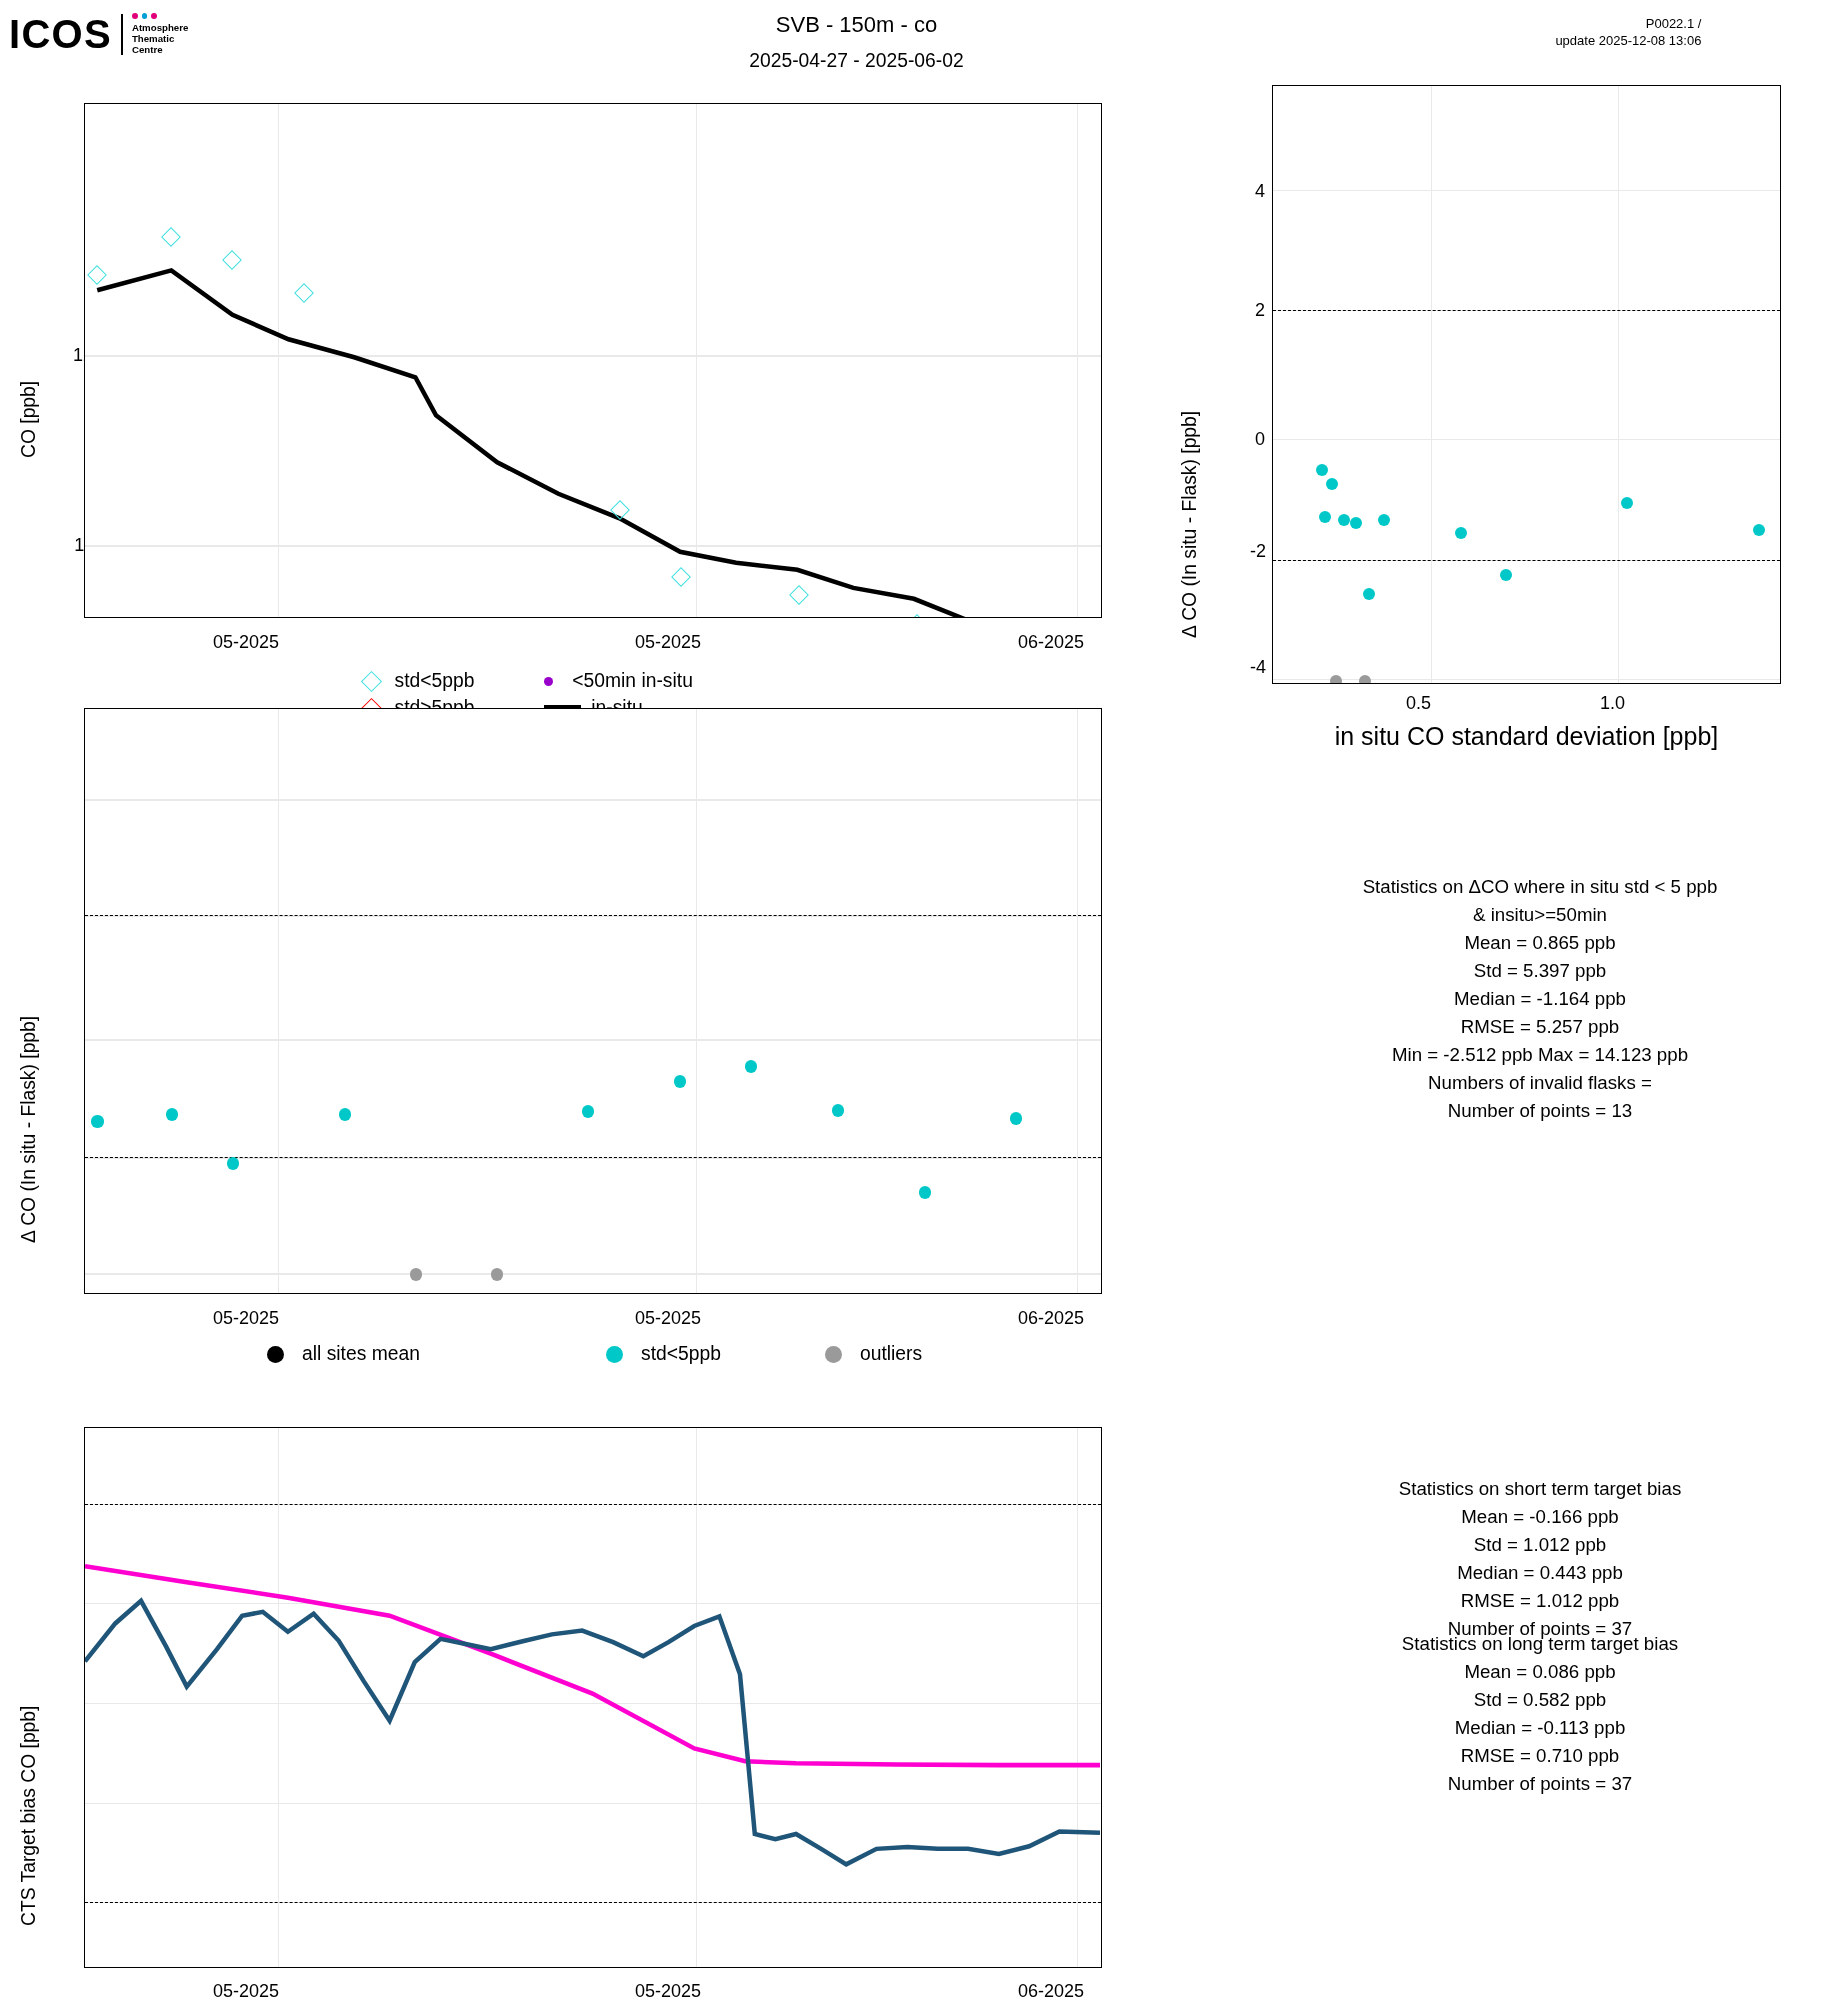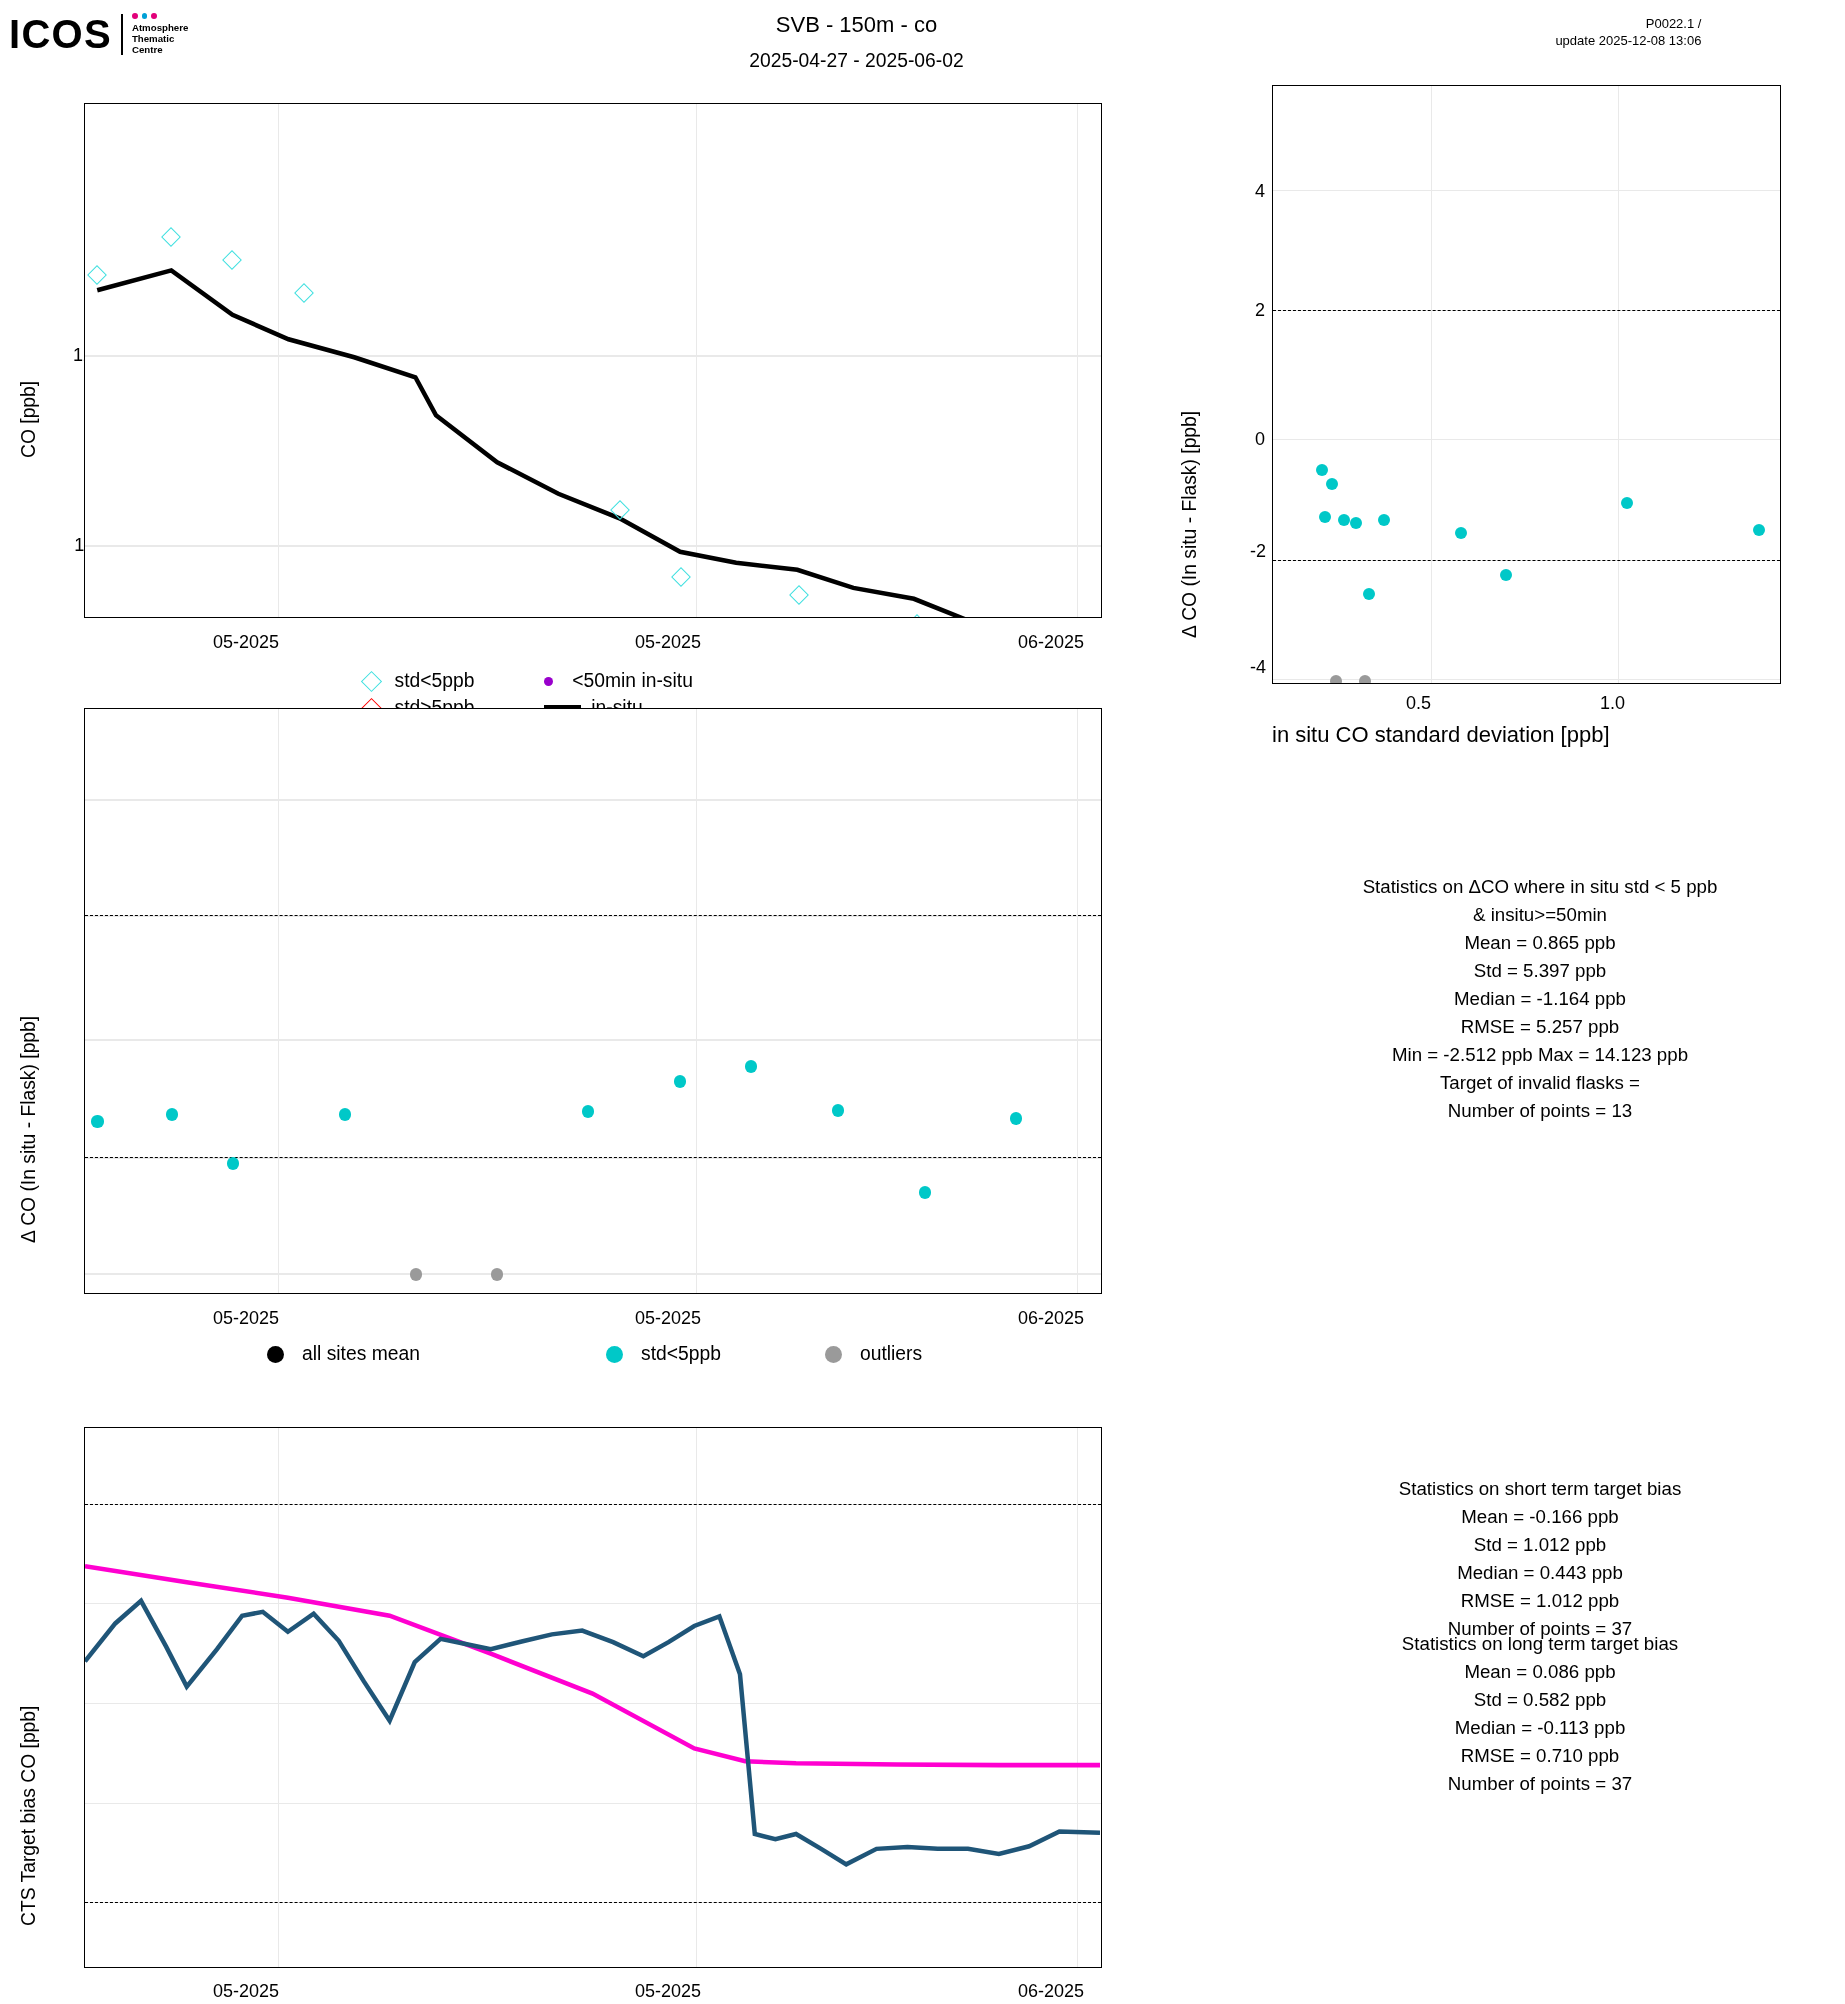--- a/index.html
+++ b/index.html
@@ -18,21 +18,21 @@
   .update{position:absolute;right:11.6px;top:15px;text-align:right;font-size:13px;line-height:17px;}
 
   
   .panel{position:absolute;}
   .frame{position:absolute;border:1.3px solid #000;background:#fff;box-sizing:border-box;overflow:hidden;}
   .gridline{position:absolute;background:#e9e9e9;}
   .gridline.v{width:1.3px;top:0;bottom:0;}
   .gridline.h{height:1.3px;left:0;right:0;}
   .dashline{position:absolute;left:0;right:0;height:0;border-top:1.9px dashed #000;}
   .ylab{position:absolute;transform-origin:0 0;transform:rotate(-90deg);font-size:19.3px;white-space:nowrap;}
-  .xlab{position:absolute;font-size:22px;white-space:nowrap;text-align:left;}
+  .xlab{position:absolute;font-size:25px;white-space:nowrap;text-align:center;}
   .tick{position:absolute;font-size:18px;white-space:nowrap;}
   .ytick{text-align:right;}
 
   .dot{position:absolute;border-radius:50%;}
   .diamond{position:absolute;width:14px;height:14px;border:1.9px solid #3fe0e0;transform:rotate(45deg);box-sizing:border-box;}
 
   .stats{position:absolute;text-align:center;font-size:18.7px;line-height:28px;width:580px;}
   .legend-row{position:absolute;display:flex;align-items:center;font-size:19.3px;}
   svg{display:block;}
 </style>
@@ -245,21 +245,21 @@
   </div>
 
   <div class="stats" style="left:1250px;top:873px;">
     <div>Statistics on ΔCO where in situ std &lt; 5 ppb</div>
     <div>&amp; insitu&gt;=50min</div>
     <div>Mean =  0.865 ppb</div>
     <div>Std =  5.397 ppb</div>
     <div>Median =  -1.164 ppb</div>
     <div>RMSE =  5.257 ppb</div>
     <div>Min =  -2.512 ppb Max =  14.123 ppb</div>
-    <div>Target of invalid flasks =</div>
+    <div>Numbers of invalid flasks =</div>
     <div>Number of points =  13</div>
   </div>
 
   <div class="stats" style="left:1250px;top:1475px;">
     <div>Statistics on short term target bias</div>
     <div>Mean =  -0.166 ppb</div>
     <div>Std =  1.012 ppb</div>
     <div>Median =  0.443 ppb</div>
     <div>RMSE =  1.012 ppb</div>
     <div>Number of points =  37</div>

